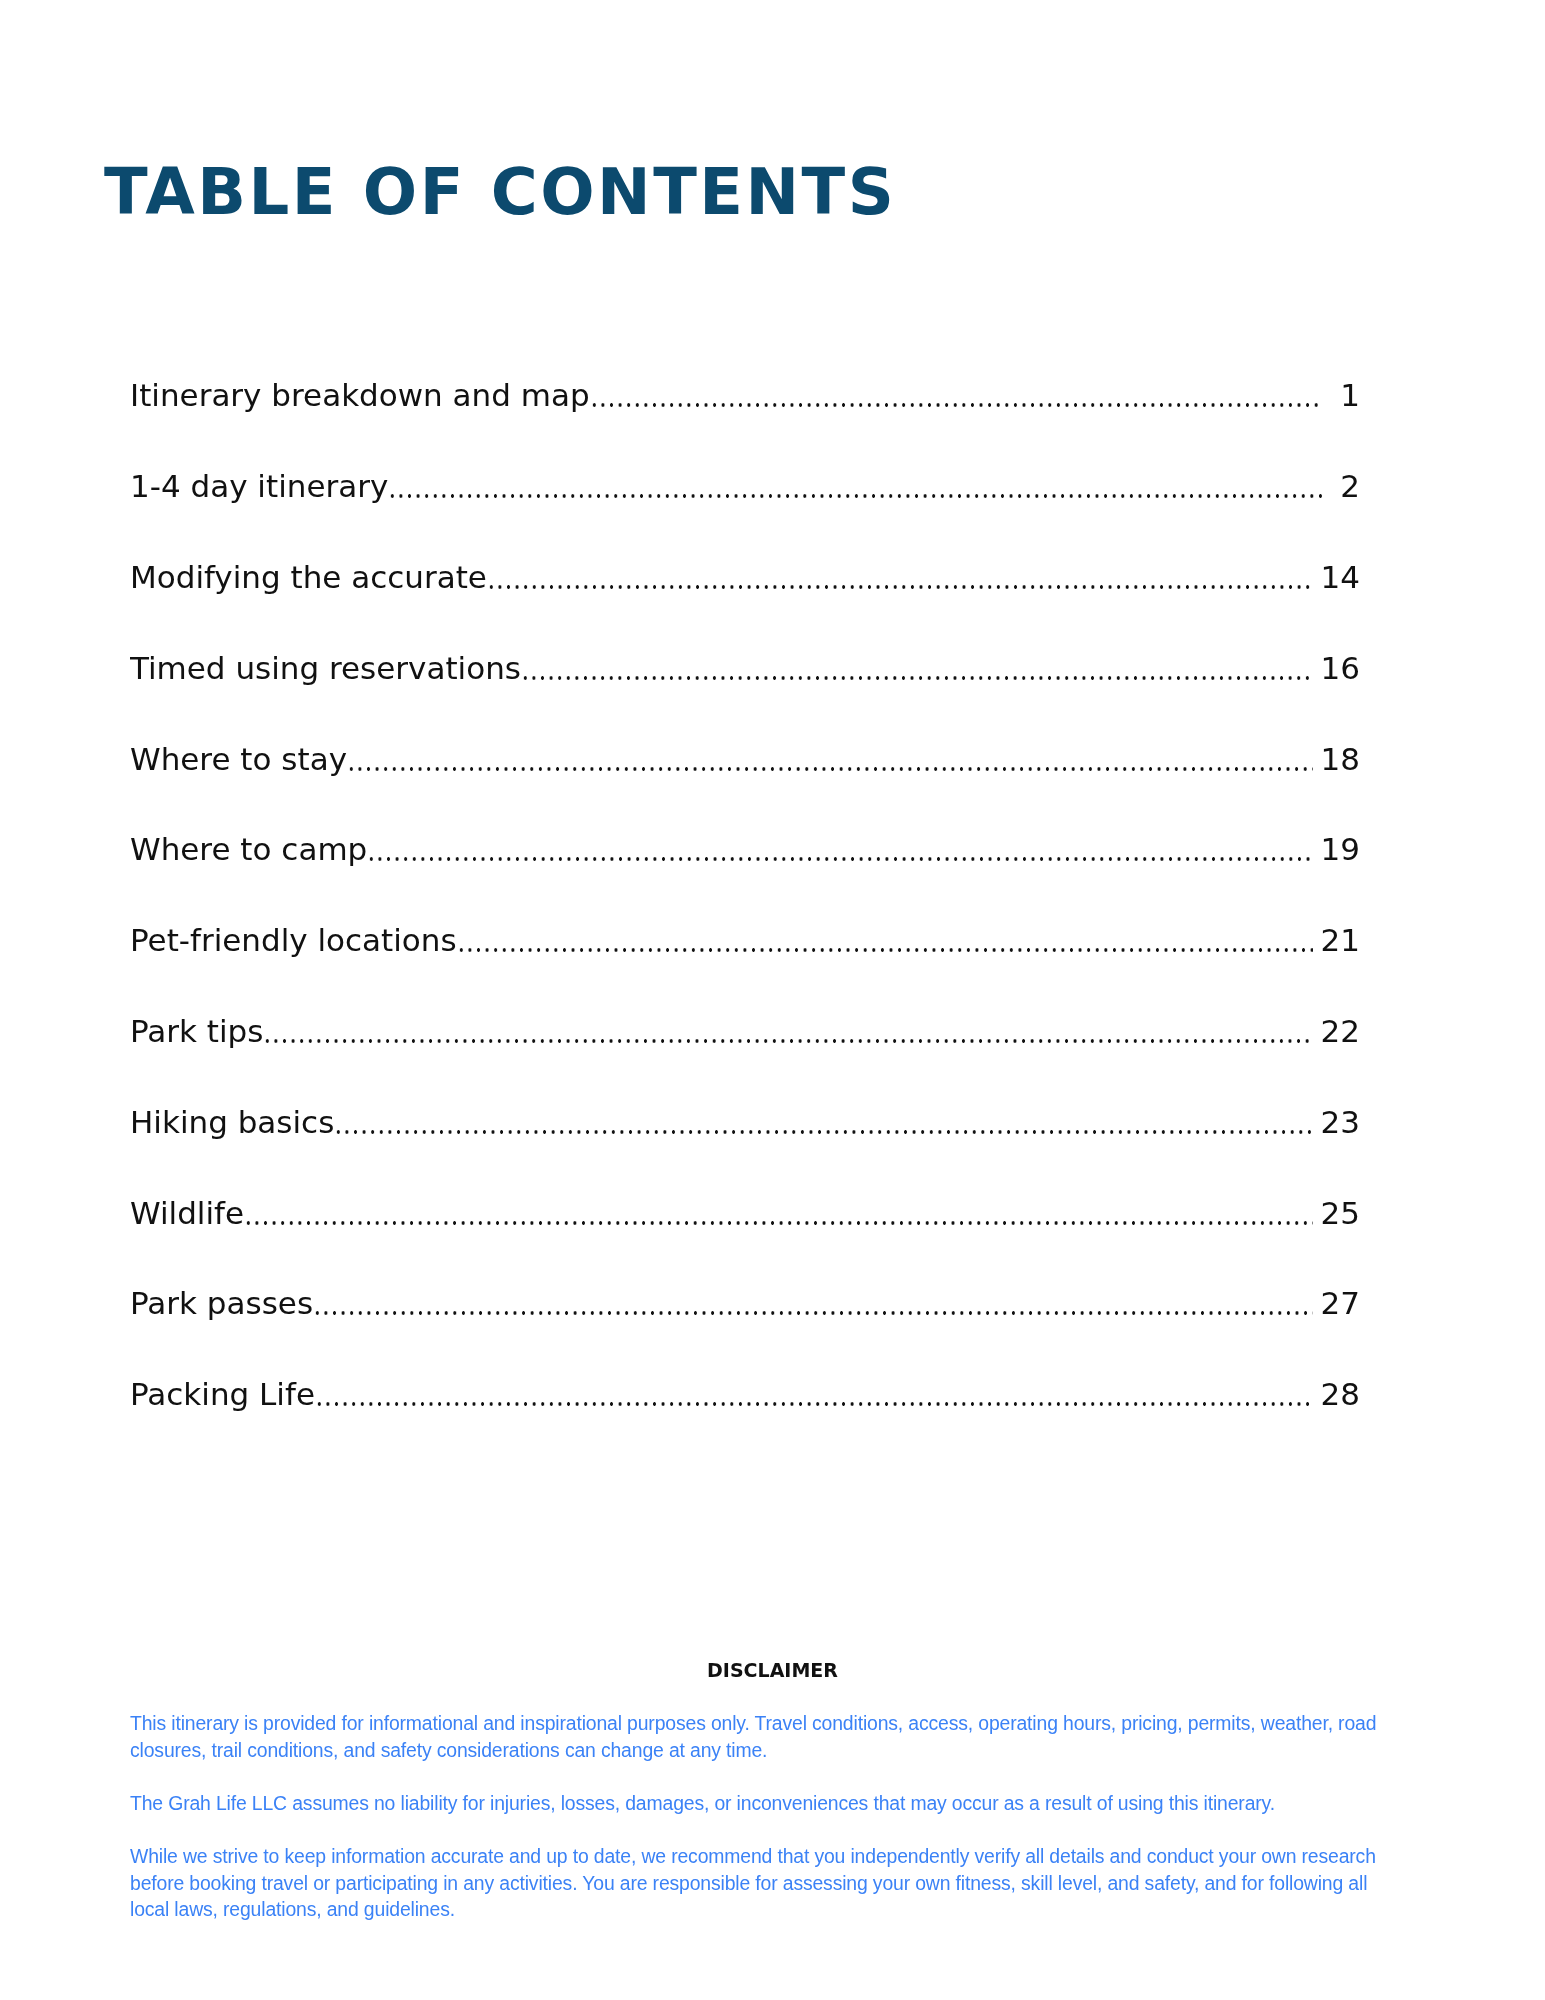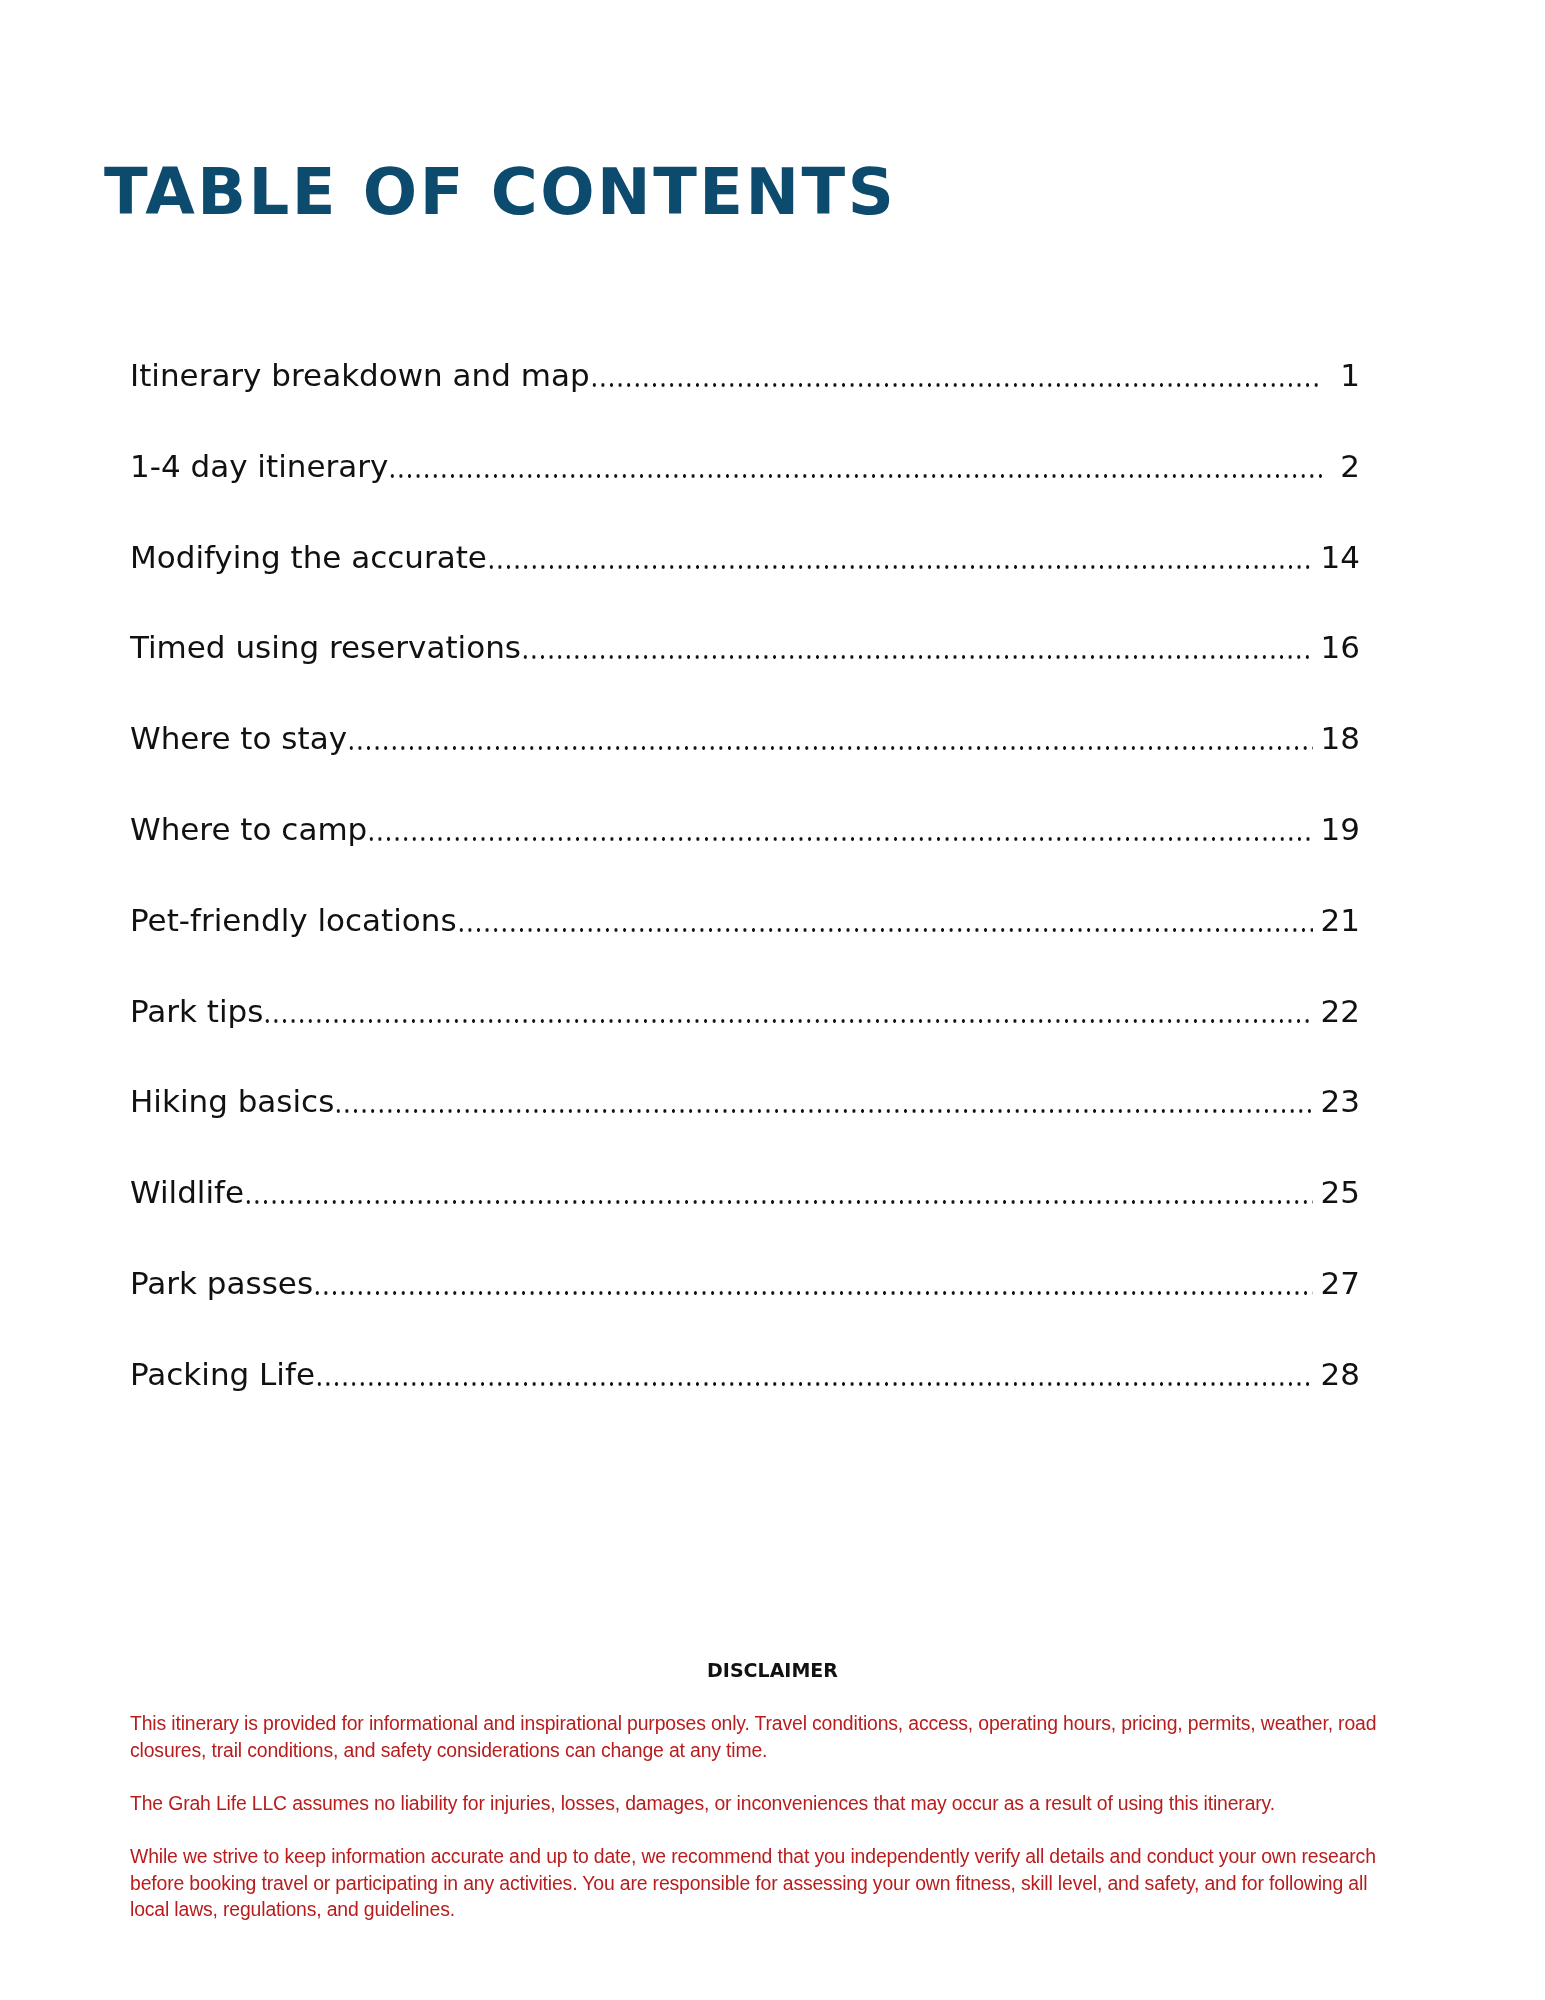--- a/index.html
+++ b/index.html
@@ -32,21 +32,21 @@
       position: absolute;
       left: 130px;
       top: 350px;
       width: 1230px;
       margin: 0;
       padding: 0;
       list-style: none;
     }
     .toc-item {
       display: flex;
-      align-items: flex-start;
+      align-items: center;
       height: 90.8px;
       font-family: "DejaVu Sans", "Liberation Sans", sans-serif;
       font-size: 31px;
       line-height: 50px;
       color: #111111;
       white-space: nowrap;
       overflow: hidden;
       cursor: pointer;
     }
     .toc-label {
@@ -90,21 +90,21 @@
       font-size: 19px;
       line-height: 40px;
       color: #111111;
       padding-left: 10px;
     }
     .disclaimer-body {
       margin-top: 20px;
       font-family: "Liberation Sans", "DejaVu Sans", sans-serif;
       font-size: 19.4px;
       line-height: 26.6px;
-      color: #b91c1c;
+      color: #3b82f6;
       letter-spacing: -0.15px;
     }
     .disclaimer-body p {
       margin: 0 0 26.6px 0;
     }
   </style>
 </head>
 <body>
 
 <h1 class="page-title">TABLE OF CONTENTS</h1>

